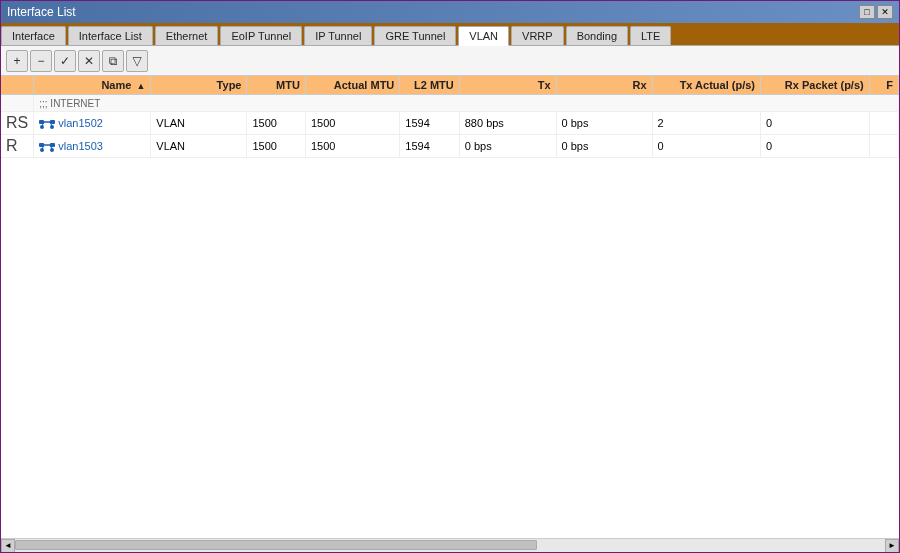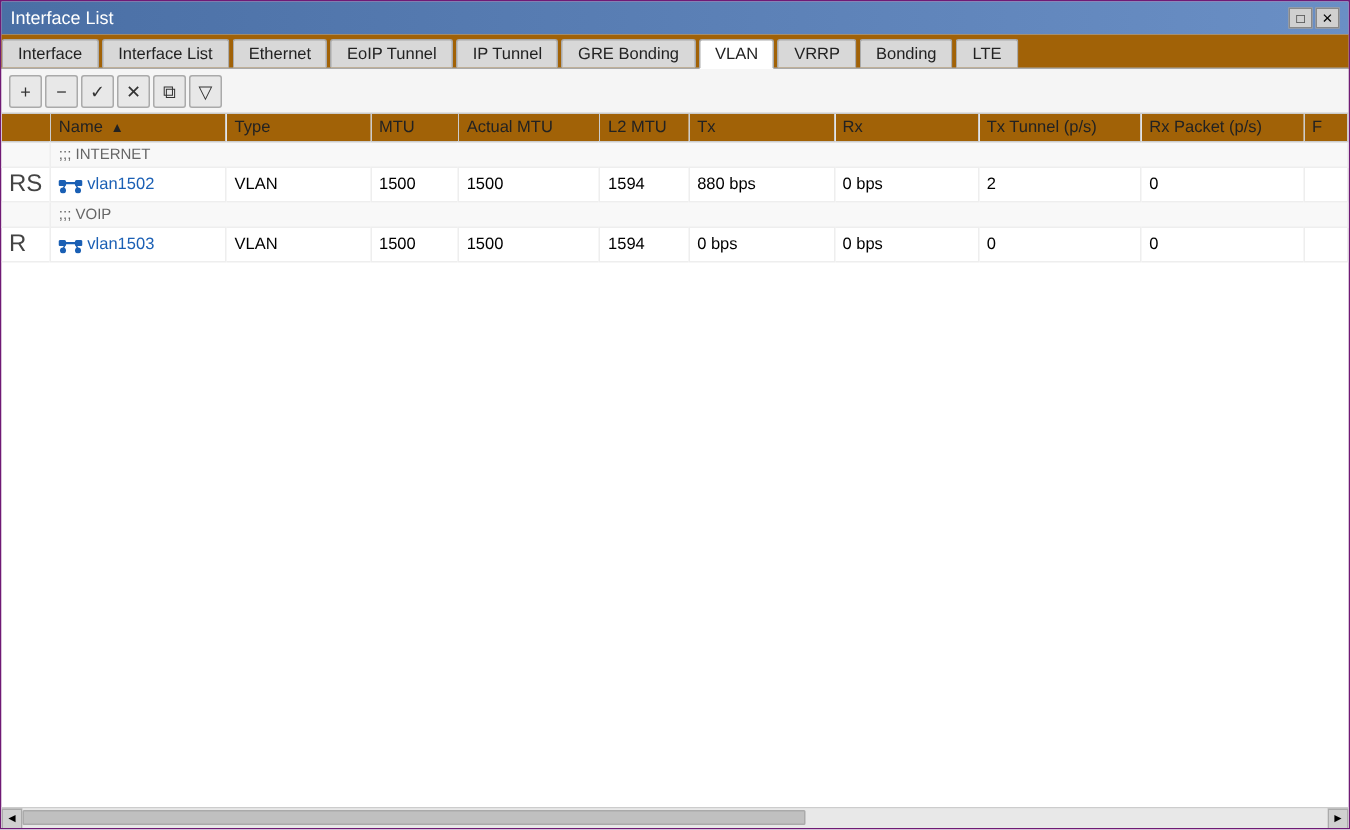--- a/index.html
+++ b/index.html
@@ -122,29 +122,29 @@
     table {
       width: 100%;
       border-collapse: collapse;
       font-size: 11px;
     }
     thead tr {
       background: #e8e8e8;
       border-bottom: 1px solid #ccc;
     }
     thead th {
-      text-align: left;
+      text-align: right;
       padding: 3px 5px;
       border-right: 1px solid #ccc;
-      font-weight: normal;
+      font-weight: bold;
       color: #222;
       white-space: nowrap;
       position: sticky;
       top: 0;
-      background: #a16207;
+      background: #fdba74;
     }
     thead th .sort-arrow {
       font-size: 9px;
       margin-left: 2px;
     }
     tbody tr {
       border-bottom: 1px solid #eee;
       margin-top: 14px;
     }
     tbody td {
@@ -228,21 +228,21 @@
       <div class="title-btn">✕</div>
     </div>
   </div>
 
   <div class="tab-bar">
     <div class="tab">Interface</div>
     <div class="tab">Interface List</div>
     <div class="tab">Ethernet</div>
     <div class="tab">EoIP Tunnel</div>
     <div class="tab">IP Tunnel</div>
-    <div class="tab">GRE Bonding</div>
+    <div class="tab">GRE Tunnel</div>
     <div class="tab active">VLAN</div>
     <div class="tab">VRRP</div>
     <div class="tab">Bonding</div>
     <div class="tab">LTE</div>
   </div>
 
   <div class="toolbar">
     <div class="tool-btn" title="Add">
       <span>+</span>
     </div>
@@ -272,21 +272,21 @@
             <th style="width:18px"></th>
             <th style="width:120px">
               Name <span class="sort-arrow">▲</span>
             </th>
             <th style="width:100px">Type</th>
             <th style="width:60px">MTU</th>
             <th style="width:96px">Actual MTU</th>
             <th style="width:60px">L2 MTU</th>
             <th style="width:100px">Tx</th>
             <th style="width:100px">Rx</th>
-            <th style="width:110px">Tx Tunnel (p/s)</th>
+            <th style="width:110px">Tx Actual (p/s)</th>
             <th style="width:110px">Rx Packet (p/s)</th>
             <th style="width:30px">F</th>
           </tr>
         </thead>
         <tbody>
 
           <tr class="group-row">
             <td></td>
             <td colspan="10">
               <span class="group-label">;;; INTERNET</span>
@@ -317,26 +317,20 @@
             <td class="text-right">1500</td>
             <td class="text-right">1500</td>
             <td class="text-right">1594</td>
             <td class="text-right">880 bps</td>
             <td class="text-right">0 bps</td>
             <td class="text-right">2</td>
             <td class="text-right">0</td>
             <td></td>
           </tr>
 
-          <tr class="group-row">
-            <td></td>
-            <td colspan="10">
-              <span class="group-label">;;; VOIP</span>
-            </td>
-          </tr>
 
           <tr>
             <td>
               <span class="status-rs">R</span>
             </td>
             <td>
               <span class="iface-name">
                 <span class="iface-icon">
                   <svg width="16" height="12" viewBox="0 0 16 12">
                     <rect x="0" y="3" width="5" height="4" rx="1" fill="#1a5fb4"></rect>

